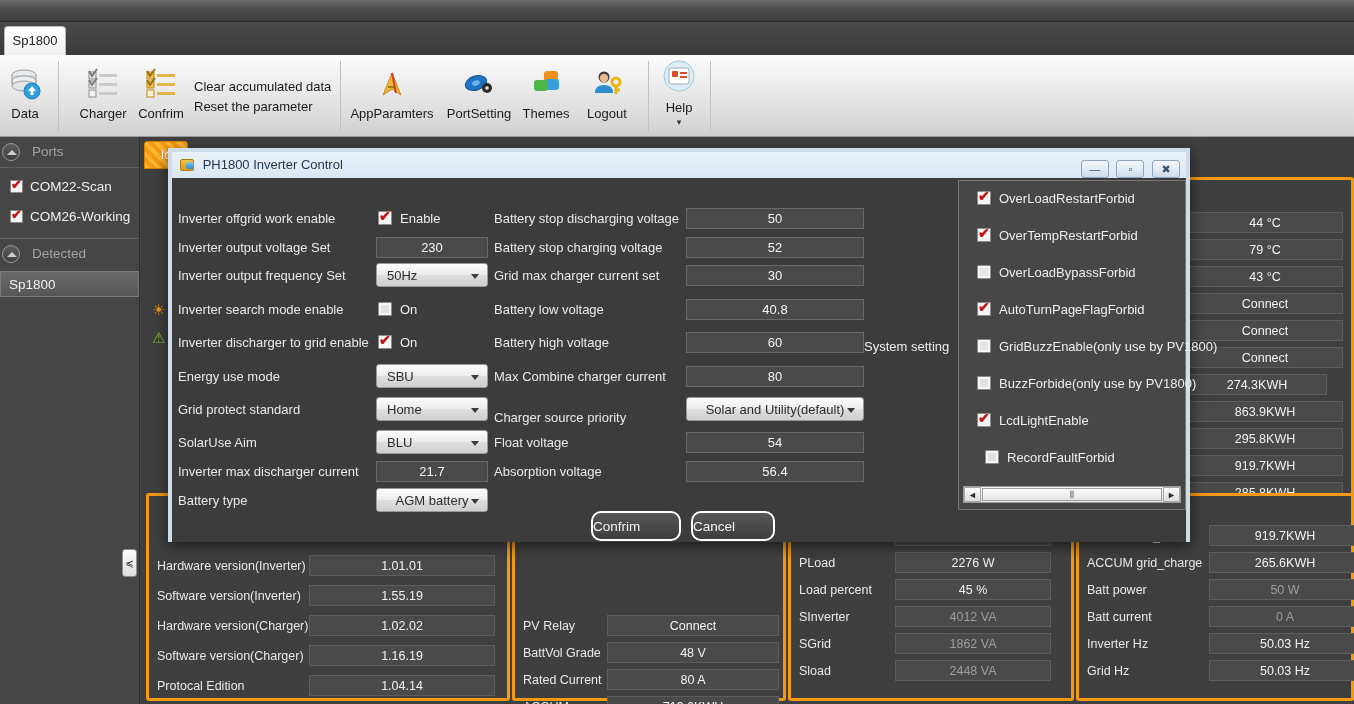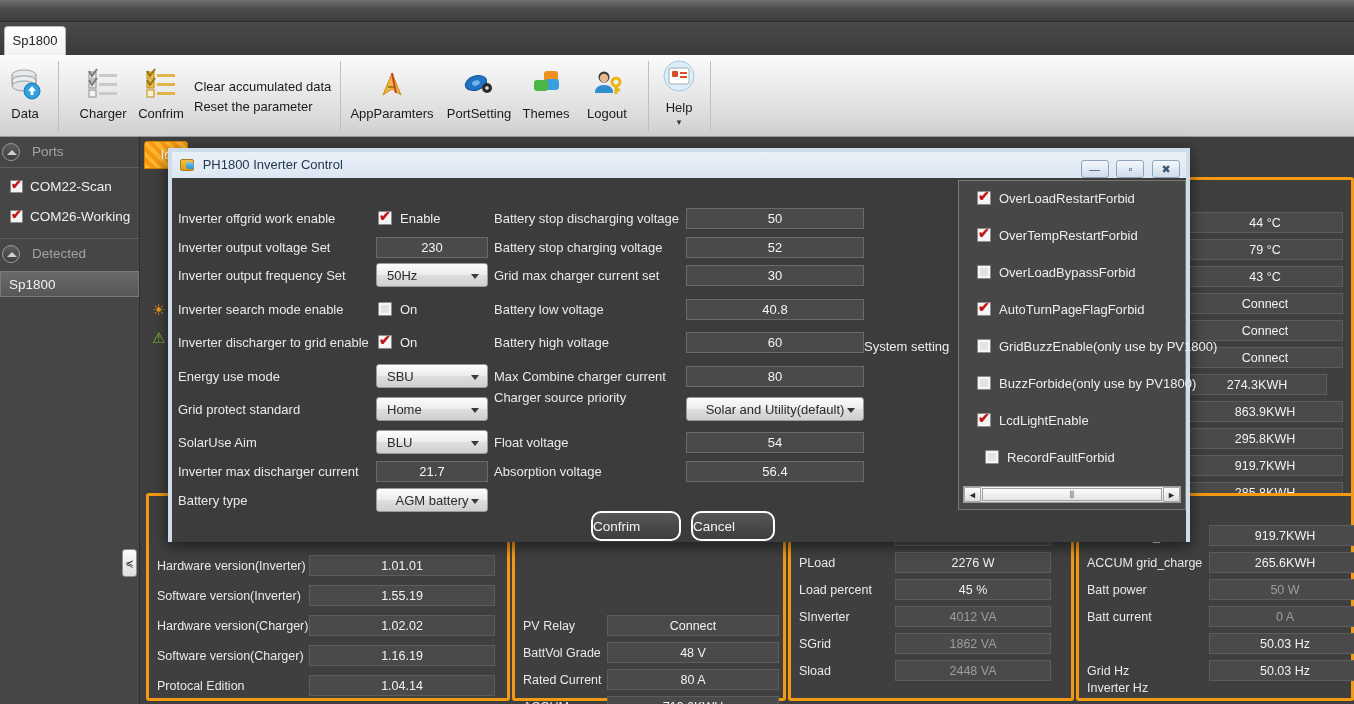--- a/index.html
+++ b/index.html
@@ -458,21 +458,21 @@
           </div>
           <div class="row" style="left: 0px; top: 82px; width: 100%;">
             <span class="row-label" style="left: 8px;">Batt power</span>
             <span class="field dim" style="left: 130px; top: 1px; width: 152px;">50 W</span>
           </div>
           <div class="row" style="left: 0px; top: 109px; width: 100%;">
             <span class="row-label" style="left: 8px;">Batt current</span>
             <span class="field dim" style="left: 130px; top: 1px; width: 152px;">0 A</span>
           </div>
           <div class="row" style="left: 0px; top: 136px; width: 100%;">
-            <span class="row-label" style="left: 8px; margin-top: 44px;">Inverter Hz</span>
+            <span class="row-label" style="left: 8px;">Inverter Hz</span>
             <span class="field" style="left: 130px; top: 1px; width: 152px;">50.03 Hz</span>
           </div>
           <div class="row" style="left: 0px; top: 163px; width: 100%;">
             <span class="row-label" style="left: 8px;">Grid Hz</span>
             <span class="field" style="left: 130px; top: 1px; width: 152px;">50.03 Hz</span>
           </div>
         </div>
     </div>
   </div>
 
@@ -516,21 +516,21 @@
           <div class="dlabel" style="left: 322px; top: 62px;">Battery stop charging voltage</div>
           <div class="dinput" style="left: 514px; top: 59px; width: 178px;">52</div>
           <div class="dlabel" style="left: 322px; top: 90px;">Grid max charger current set</div>
           <div class="dinput" style="left: 514px; top: 87px; width: 178px;">30</div>
           <div class="dlabel" style="left: 322px; top: 124px;">Battery low voltage</div>
           <div class="dinput" style="left: 514px; top: 121px; width: 178px;">40.8</div>
           <div class="dlabel" style="left: 322px; top: 157px;">Battery high voltage</div>
           <div class="dinput" style="left: 514px; top: 154px; width: 178px;">60</div>
           <div class="dlabel" style="left: 322px; top: 191px;">Max Combine charger current</div>
           <div class="dinput" style="left: 514px; top: 188px; width: 178px;">80</div>
-          <div class="dlabel" style="left: 322px; top: 212px;">Charger source priority</div>
+          <div class="dlabel" style="left: 322px; top: 232px;">Charger source priority</div>
           <div class="dselect ctr" style="left: 514px; top: 219px; width: 178px;"><span>Solar and Utility(default)</span><span class="car"></span></div>
           <div class="dlabel" style="left: 322px; top: 257px;">Float voltage</div>
           <div class="dinput" style="left: 514px; top: 254px; width: 178px;">54</div>
           <div class="dlabel" style="left: 322px; top: 286px;">Absorption voltage</div>
           <div class="dinput" style="left: 514px; top: 283px; width: 178px;">56.4</div>
         </div>
 
       <span class="syslabel" style="left:692px; top:161px;">System setting</span>
 
       <div class="sysbox" style="left:786px; top:2px; width:228px; height:330px;">

